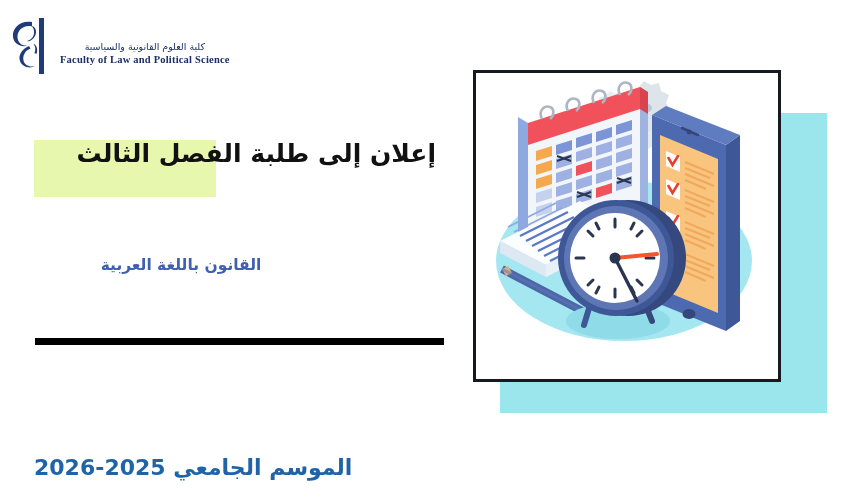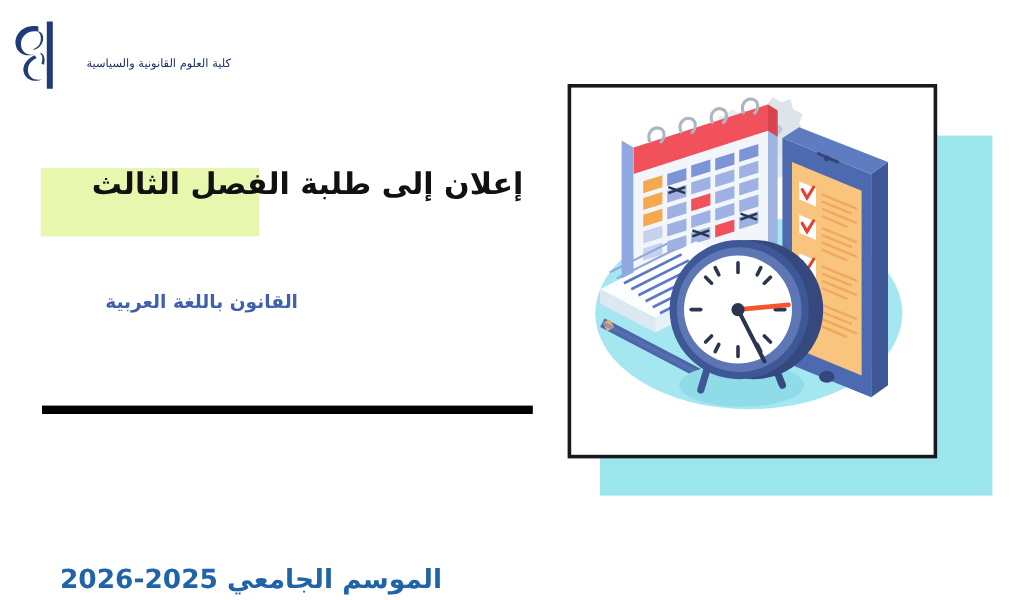--- a/index.html
+++ b/index.html
@@ -33,21 +33,21 @@
     display: flex;
     align-items: center;
   }
   .logo-mark {
     width: 46px;
     height: 62px;
     flex: 0 0 46px;
     position: relative;
   }
   .logo-text {
-    margin-left: 18px;
+    margin-left: 6px;
     display: flex;
     flex-direction: column;
     align-items: center;
     justify-content: center;
     padding-top: 14px;
   }
   .logo-ar {
     font-size: 9.5px;
     color: #1a2f66;
     font-family: "DejaVu Sans", sans-serif;
@@ -100,21 +100,21 @@
   .headline .line {
     display: block;
   }
 
   
   .subtitle {
     position: absolute;
     left: 0px;
     top: 243px;
     width: 336px;
-    margin: 0;
+    margin: 13px;
     text-align: center;
     direction: rtl;
     font-size: 15.5px;
     font-weight: 700;
     color: #3F5FAF;
     letter-spacing: 0.2px;
     font-family: "DejaVu Sans", "Liberation Sans", sans-serif;
   }
 
   
@@ -125,21 +125,21 @@
     width: 409px;
     height: 7px;
     background: #000000;
   }
 
   
   .footer {
     position: absolute;
     left: 34px;
     top: 455px;
-    margin: 16px;
+    margin: 0;
     direction: rtl;
     font-size: 22px;
     font-weight: 700;
     color: #1F64A8;
     letter-spacing: 0.3px;
     white-space: nowrap;
     font-family: "DejaVu Sans", "Liberation Sans", sans-serif;
   }
 
   
@@ -183,20 +183,21 @@
                  C9 14 16 8.5 24 10.5 Z" fill="#1F3B78"></path>
         <path d="M21 30 C14 33 10 39 12 45 C14 51 22 53 27 50
                  C22 51.5 16.5 49.5 15.5 44.5 C14.5 39.5 17 34.5 22.5 32.5 Z" fill="#1F3B78"></path>
         <path d="M24 10 C28 11 29 16 27 20 C25 24 21 26 19 25
                  C23 24 25.5 21 26 17.5 C26.4 14.5 25.5 11.8 24 10.6 Z" fill="#1F3B78"></path>
         <path d="M26 28 C29 29.5 30 34 28.5 38 L26.5 37 C27.8 33.6 27.6 30.4 25.6 28.6 Z" fill="#1F3B78"></path>
       </svg>
     </div>
     <div class="logo-text">
       <div class="logo-ar">كلية العلوم القانونية والسياسية</div>
+      <div class="logo-en">Faculty of Law and Political Science</div>
     </div>
   </div>
 
   <div class="headline-wrap">
     <div class="headline-highlight"></div>
     <h1 class="headline">
       <span class="line">إعلان إلى طلبة الفصل الثالث</span>
     </h1>
   </div>
 

